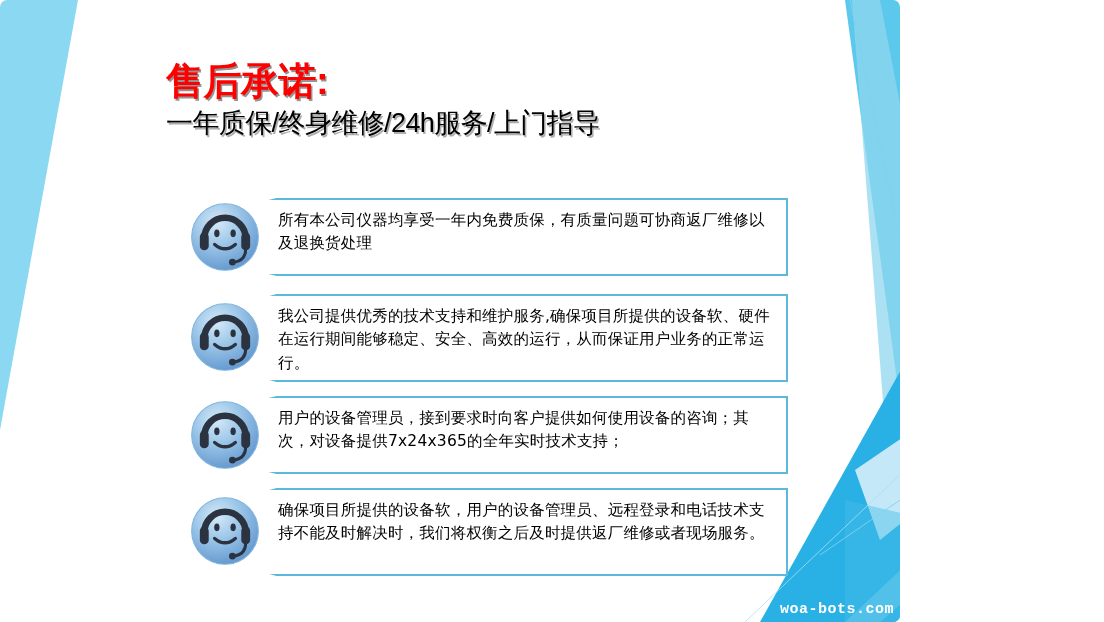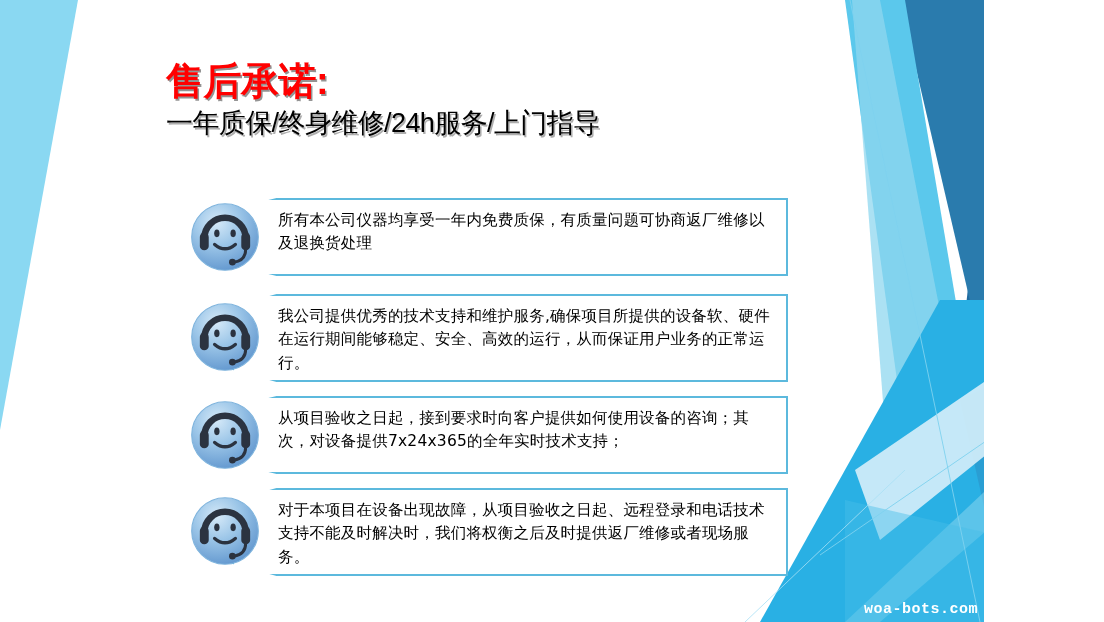--- a/index.html
+++ b/index.html
@@ -9,24 +9,25 @@
   body {
     width: 1104px;
     height: 622px;
     overflow: hidden;
     font-family: "Liberation Sans", "DejaVu Sans", sans-serif;
     background: #ffffff;
   }
 
   #slide {
     position: relative;
-    width: 984px;
+    width: 900px;
     height: 622px;
     background: #ffffff;
     overflow: hidden;
+    border-radius: 7px;
   }
 
   
   #bg-art {
     position: absolute;
     left: 0; top: 0;
     width: 1104px;
     height: 622px;
     z-index: 0;
     pointer-events: none;
@@ -223,21 +224,21 @@
         <path d="M78 66 Q78 82 62 84" fill="none" stroke="#2b3340" stroke-width="4" stroke-linecap="round"></path>
         <circle cx="60" cy="84" r="4.5" fill="#2b3340"></circle>
         <ellipse cx="39" cy="45" rx="3.6" ry="5.2" fill="#2b3340"></ellipse>
         <ellipse cx="61" cy="45" rx="3.6" ry="5.2" fill="#2b3340"></ellipse>
         <path d="M36 60 Q50 72 64 60" fill="none" stroke="#2b3340" stroke-width="4.5" stroke-linecap="round"></path>
       </svg>
     </div>
 
     <div class="bullet-row r3 b3">
       <div class="bubble">
-        <div class="bubble-inner">从项目验收之日起，接到要求时向客户提供如何使用设备的咨询；其次，对设备提供7x24x365的全年实时技术支持；</div>
+        <div class="bubble-inner">用户的设备管理员，接到要求时向客户提供如何使用设备的咨询；其次，对设备提供7x24x365的全年实时技术支持；</div>
       </div>
       <svg class="avatar" viewBox="0 0 100 100">
         <defs>
           <radialGradient id="gface3" cx="38%" cy="28%" r="78%">
             <stop offset="0%" stop-color="#d5e9f8"></stop>
             <stop offset="45%" stop-color="#9cc6e8"></stop>
             <stop offset="100%" stop-color="#5e94cd"></stop>
           </radialGradient>
         </defs>
         <circle cx="50" cy="50" r="45" fill="url(#gface3)" stroke="#7fb4dd" stroke-width="1.5"></circle>
@@ -247,21 +248,21 @@
         <path d="M78 66 Q78 82 62 84" fill="none" stroke="#2b3340" stroke-width="4" stroke-linecap="round"></path>
         <circle cx="60" cy="84" r="4.5" fill="#2b3340"></circle>
         <ellipse cx="39" cy="45" rx="3.6" ry="5.2" fill="#2b3340"></ellipse>
         <ellipse cx="61" cy="45" rx="3.6" ry="5.2" fill="#2b3340"></ellipse>
         <path d="M36 60 Q50 72 64 60" fill="none" stroke="#2b3340" stroke-width="4.5" stroke-linecap="round"></path>
       </svg>
     </div>
 
     <div class="bullet-row r4 b4">
       <div class="bubble">
-        <div class="bubble-inner">对于本项目在设备出现故障，从项目验收之日起、远程登录和电话技术支持不能及时解决时，我们将权衡之后及时提供返厂维修或者现场服务。</div>
+        <div class="bubble-inner">确保项目所提供的设备软，用户的设备管理员、远程登录和电话技术支持不能及时解决时，我们将权衡之后及时提供返厂维修或者现场服务。</div>
       </div>
       <svg class="avatar" viewBox="0 0 100 100">
         <defs>
           <radialGradient id="gface4" cx="38%" cy="28%" r="78%">
             <stop offset="0%" stop-color="#d5e9f8"></stop>
             <stop offset="45%" stop-color="#9cc6e8"></stop>
             <stop offset="100%" stop-color="#5e94cd"></stop>
           </radialGradient>
         </defs>
         <circle cx="50" cy="50" r="45" fill="url(#gface4)" stroke="#7fb4dd" stroke-width="1.5"></circle>

